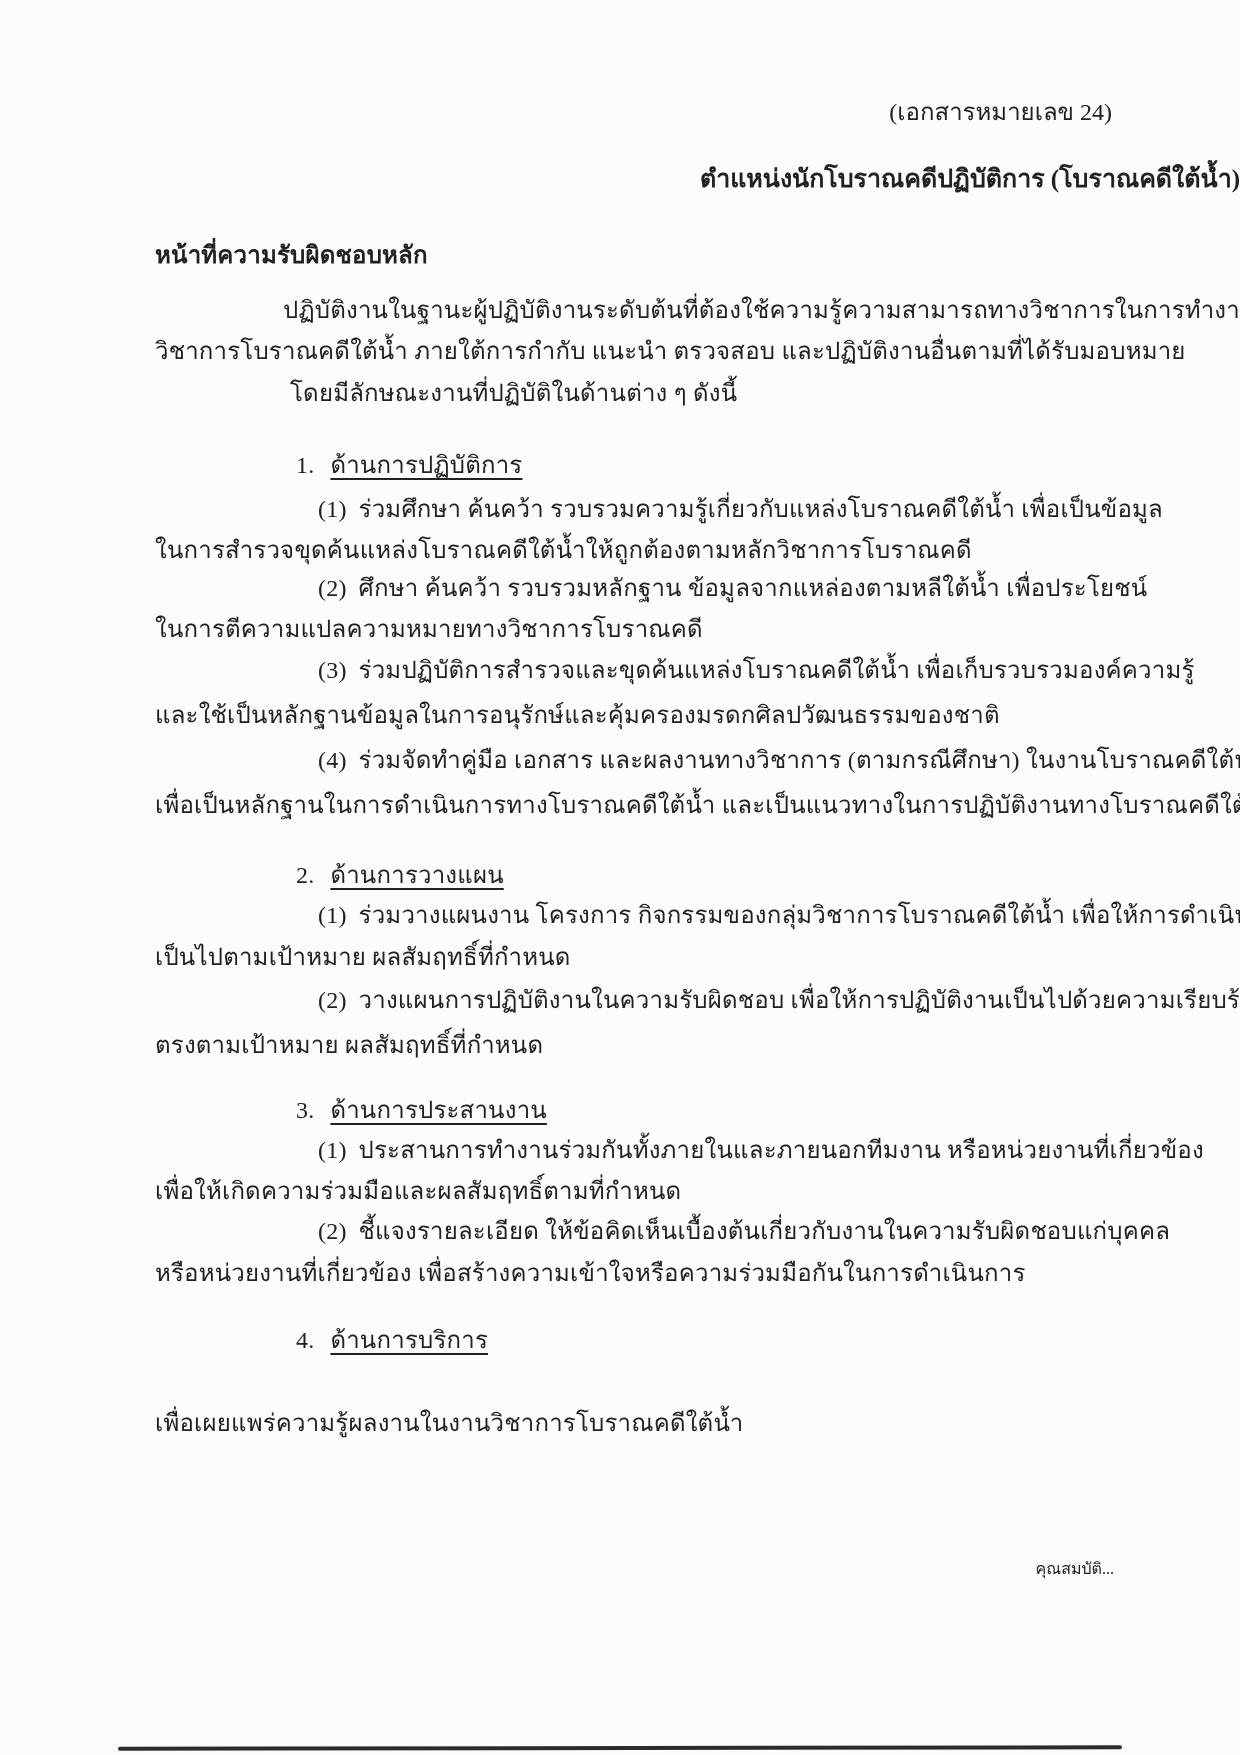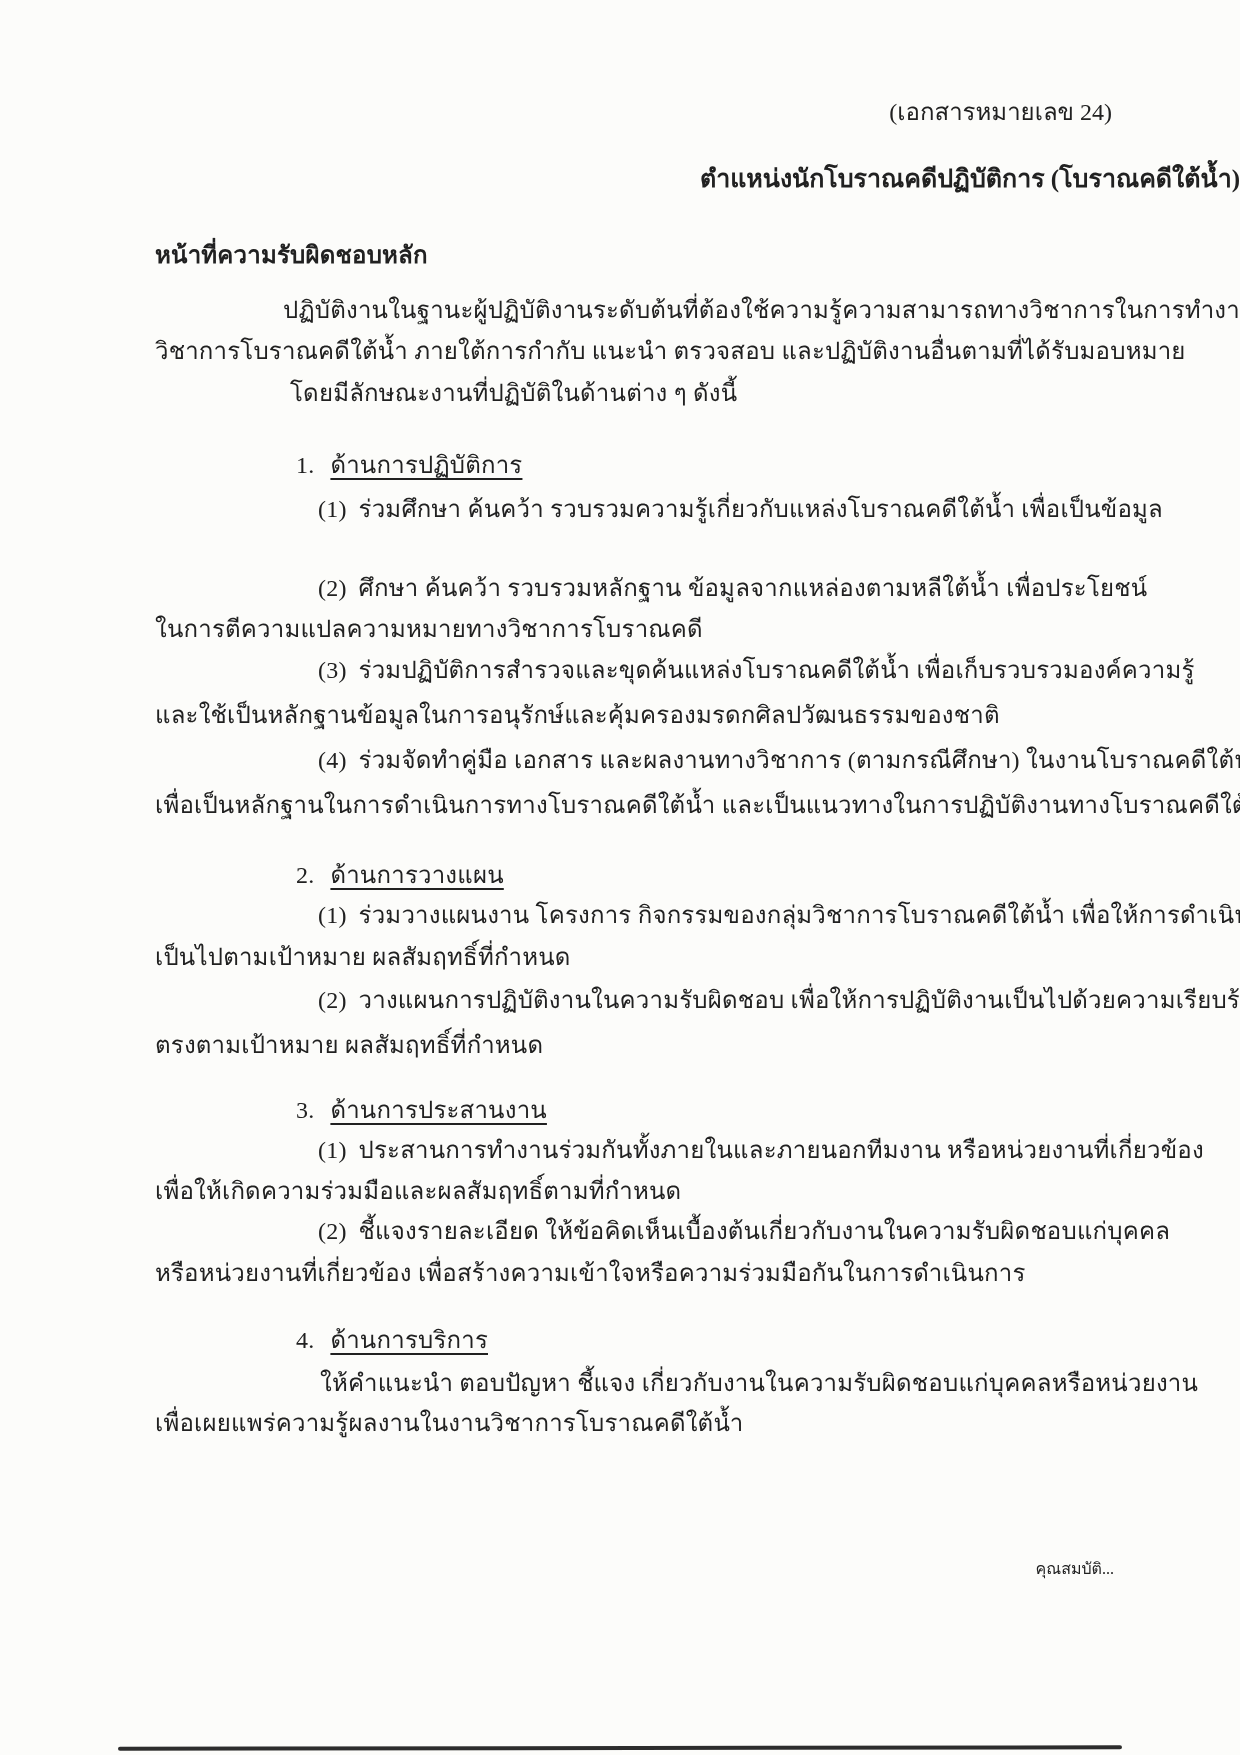--- a/index.html
+++ b/index.html
@@ -78,20 +78,21 @@
   <div class="line" style="top:295px;left:283px">ปฏิบัติงานในฐานะผู้ปฏิบัติงานระดับต้นที่ต้องใช้ความรู้ความสามารถทางวิชาการในการทำงาน</div>
   <div class="line" style="top:336px;left:155px">วิชาการโบราณคดีใต้น้ำ ภายใต้การกำกับ แนะนำ ตรวจสอบ และปฏิบัติงานอื่นตามที่ได้รับมอบหมาย</div>
   <div class="line" style="top:378px;left:290px">โดยมีลักษณะงานที่ปฏิบัติในด้านต่าง ๆ ดังนี้</div>
 
   <div class="line sec-head" style="top:450px;left:296px">
     <span class="num">1.</span><span class="underl">ด้านการปฏิบัติการ</span>
   </div>
   <div class="line" style="top:494px;left:318px">
     <span class="lbl">(1)</span><span>ร่วมศึกษา ค้นคว้า รวบรวมความรู้เกี่ยวกับแหล่งโบราณคดีใต้น้ำ เพื่อเป็นข้อมูล</span>
   </div>
+  <div class="line" style="top:535px;left:155px">ในการสำรวจขุดค้นแหล่งโบราณคดีใต้น้ำให้ถูกต้องตามหลักวิชาการโบราณคดี</div>
   <div class="line" style="top:573px;left:318px">
     <span class="lbl">(2)</span><span>ศึกษา ค้นคว้า รวบรวมหลักฐาน ข้อมูลจากแหล่องตามหลีใต้น้ำ เพื่อประโยชน์</span>
   </div>
   <div class="line" style="top:614px;left:155px">ในการตีความแปลความหมายทางวิชาการโบราณคดี</div>
   <div class="line" style="top:655px;left:318px">
     <span class="lbl">(3)</span><span>ร่วมปฏิบัติการสำรวจและขุดค้นแหล่งโบราณคดีใต้น้ำ เพื่อเก็บรวบรวมองค์ความรู้</span>
   </div>
   <div class="line" style="top:700px;left:155px">และใช้เป็นหลักฐานข้อมูลในการอนุรักษ์และคุ้มครองมรดกศิลปวัฒนธรรมของชาติ</div>
   <div class="line" style="top:745px;left:318px">
     <span class="lbl">(4)</span><span>ร่วมจัดทำคู่มือ เอกสาร และผลงานทางวิชาการ (ตามกรณีศึกษา) ในงานโบราณคดีใต้น้ำ</span>
@@ -118,20 +119,19 @@
   </div>
   <div class="line" style="top:1176px;left:155px">เพื่อให้เกิดความร่วมมือและผลสัมฤทธิ์ตามที่กำหนด</div>
   <div class="line" style="top:1216px;left:318px">
     <span class="lbl">(2)</span><span>ชี้แจงรายละเอียด ให้ข้อคิดเห็นเบื้องต้นเกี่ยวกับงานในความรับผิดชอบแก่บุคคล</span>
   </div>
   <div class="line" style="top:1258px;left:155px">หรือหน่วยงานที่เกี่ยวข้อง เพื่อสร้างความเข้าใจหรือความร่วมมือกันในการดำเนินการ</div>
 
   <div class="line sec-head" style="top:1325px;left:296px">
     <span class="num">4.</span><span class="underl">ด้านการบริการ</span>
   </div>
-  <div class="line" style="top:1368px;left:320px">ให้คำแนะนำ ตอบปัญหา ชี้แจง เกี่ยวกับงานในความรับผิดชอบแก่บุคคลหรือหน่วยงาน</div>
   <div class="line" style="top:1408px;left:155px">เพื่อเผยแพร่ความรู้ผลงานในงานวิชาการโบราณคดีใต้น้ำ</div>
 
   <div class="footer-note">คุณสมบัติ...</div>
 
   <div class="scan-line"></div>
 
 </div>
 
 </body></html>

